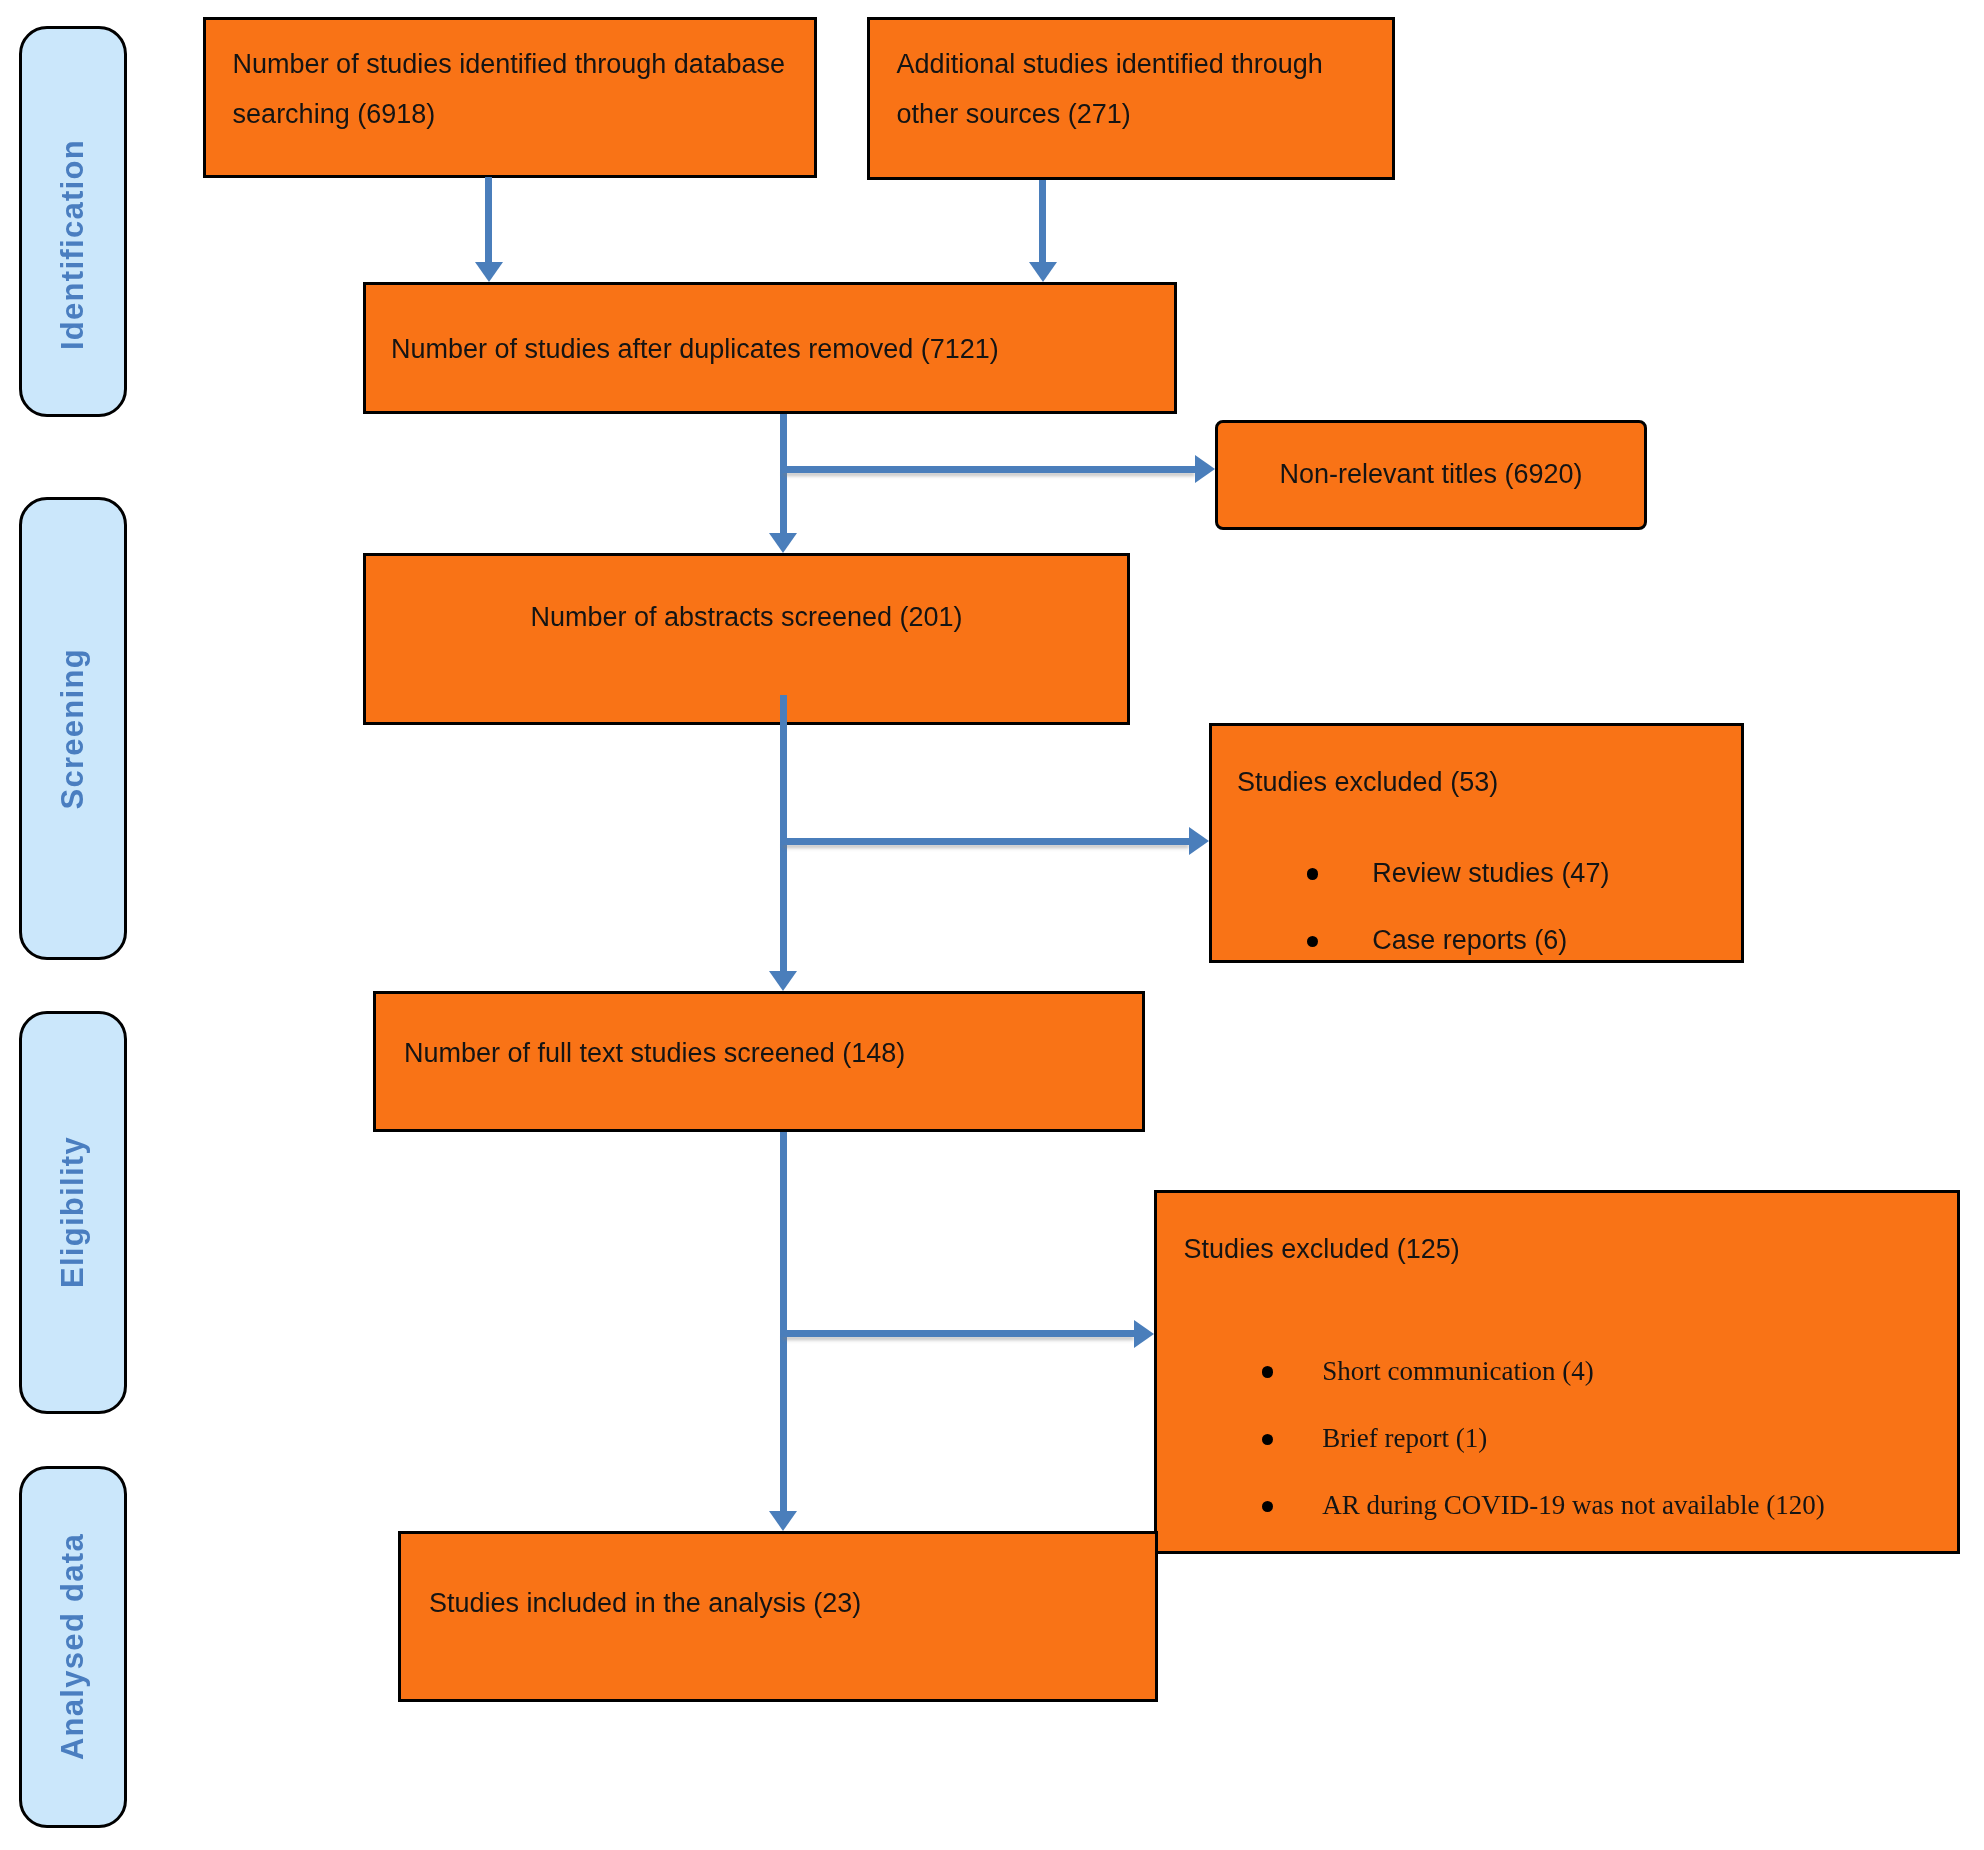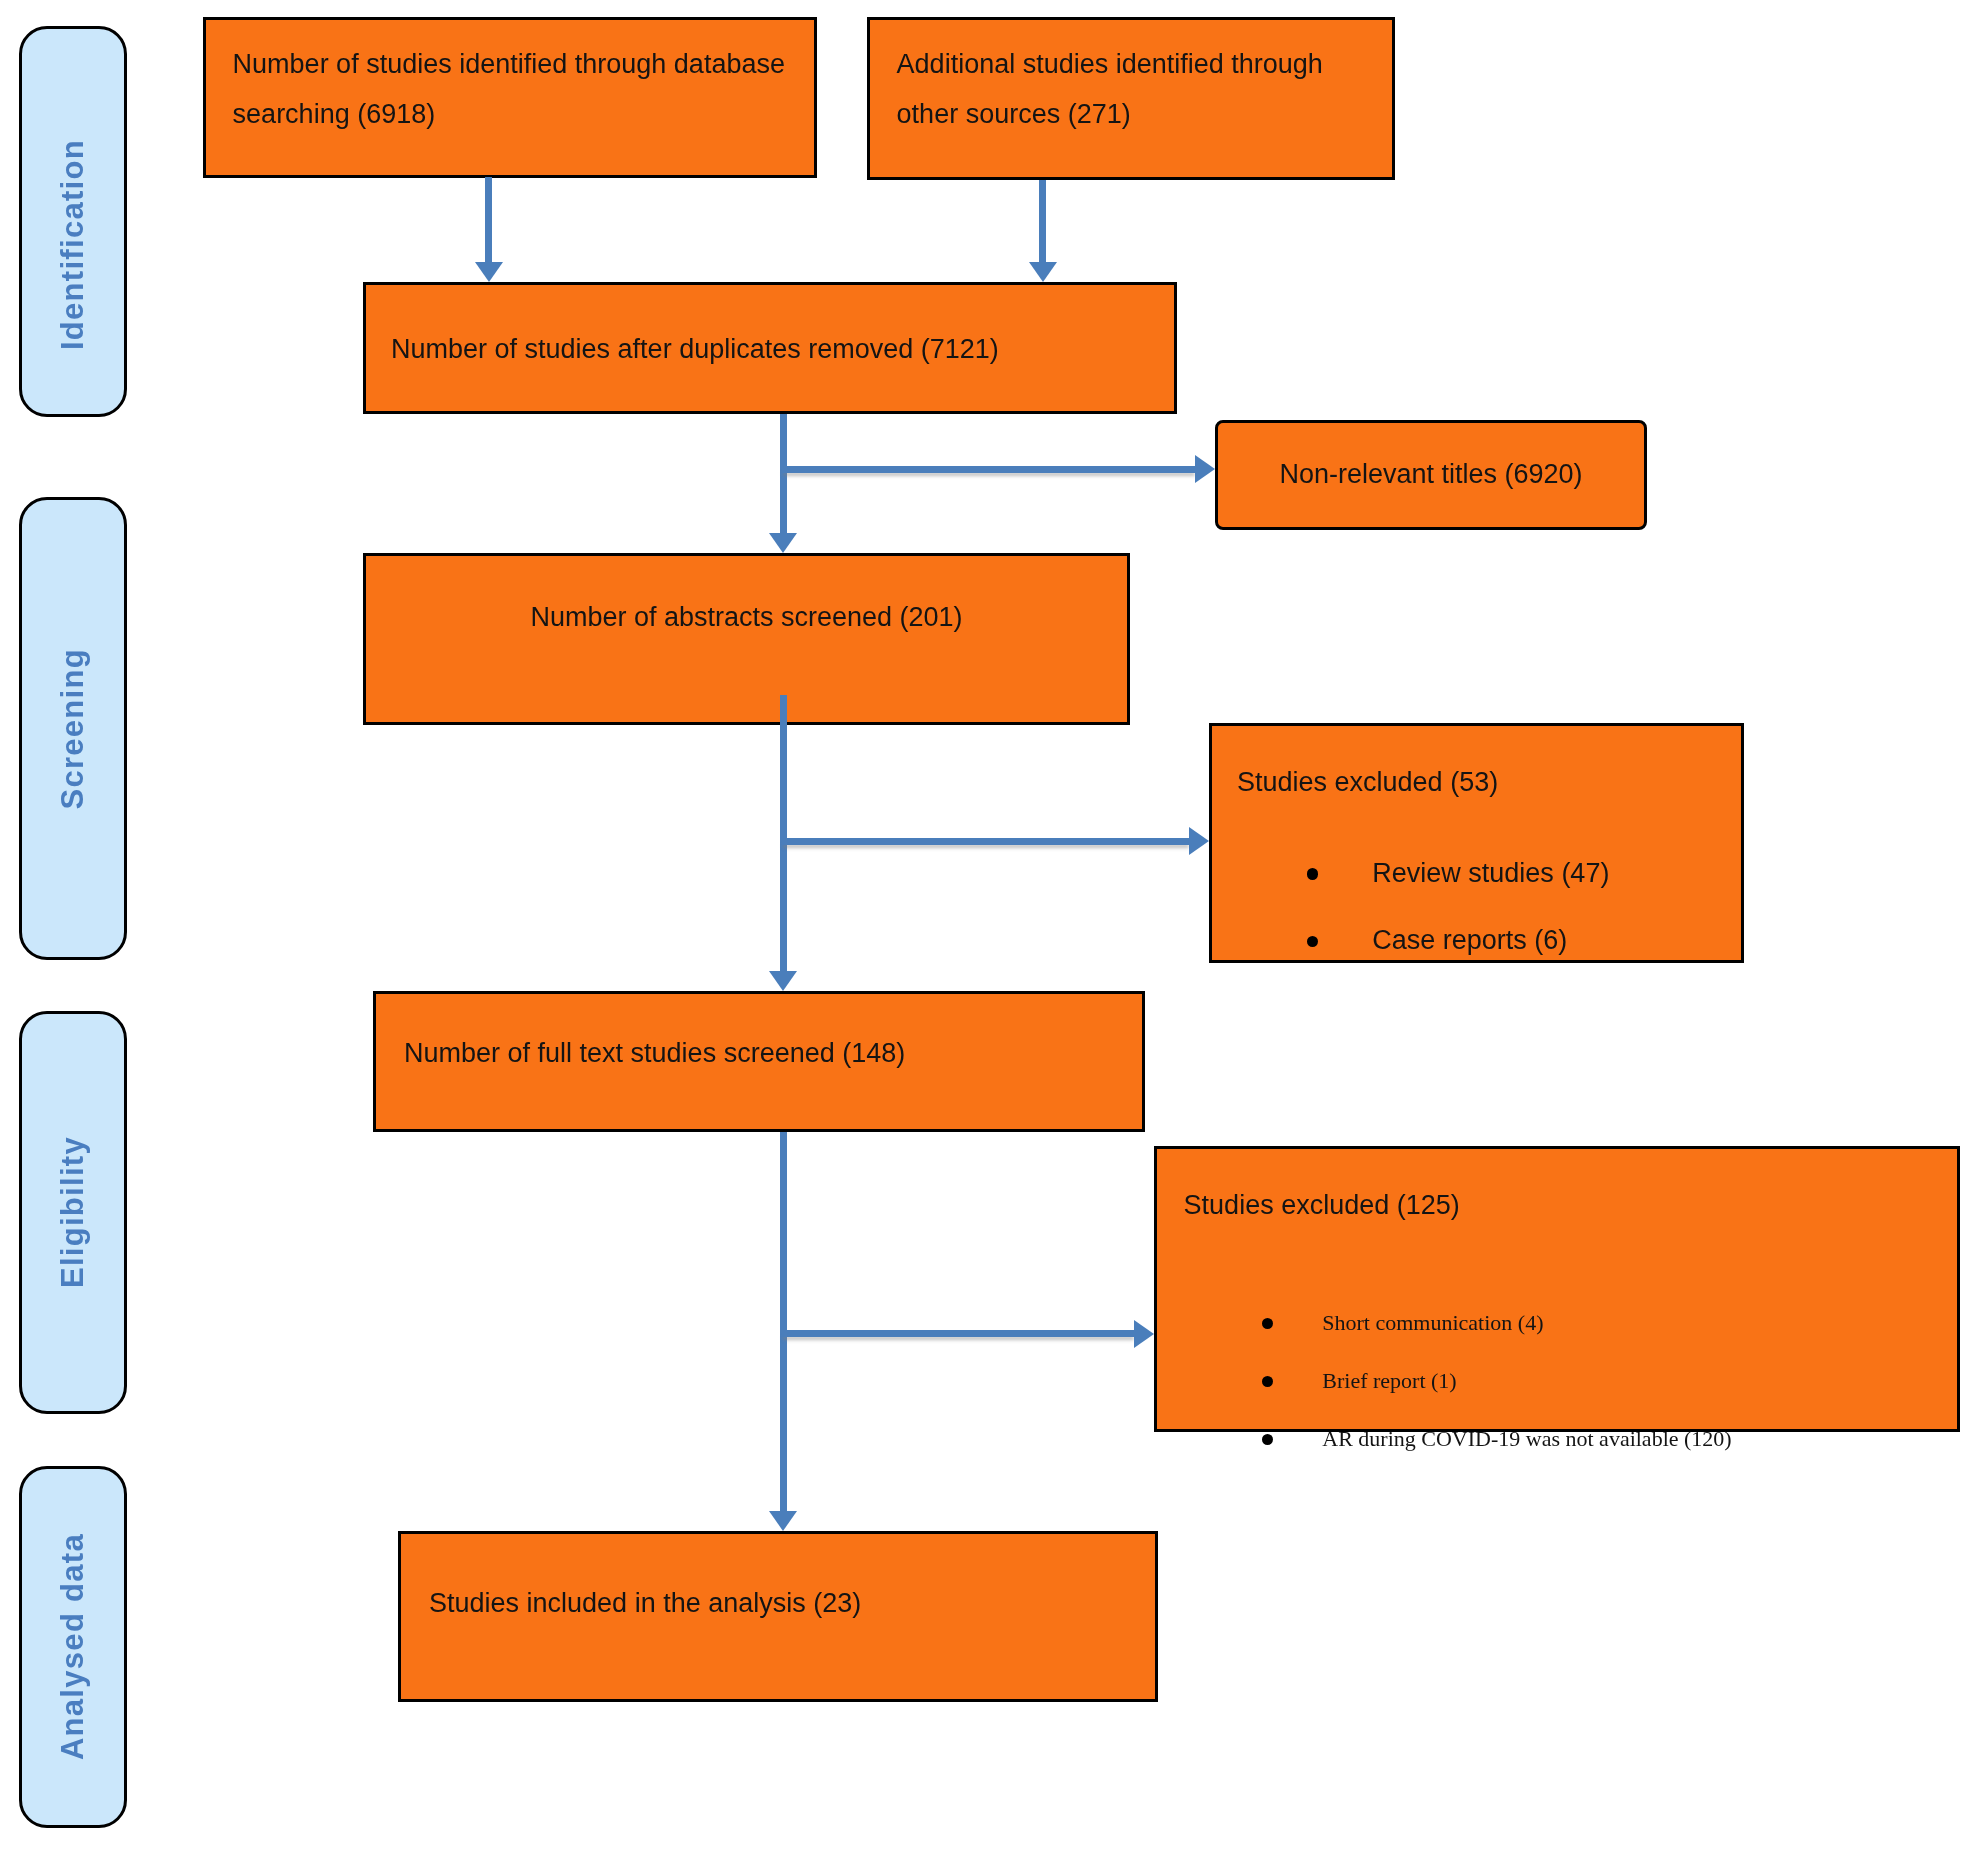--- a/index.html
+++ b/index.html
@@ -35,21 +35,21 @@
   .vcenter{display:flex;align-items:center;justify-content:center;text-align:center;border-radius:8px;}
 
   .box-title{font-size:27px;}
   .bullet-list{position:absolute;left:0;top:0;width:100%;}
   .bullet-row{display:flex;align-items:center;margin-bottom:17.3px;text-align:right;}
   .bullet-dot{
     display:inline-block;width:11.3px;height:11.3px;border-radius:50%;
     background:#000000;flex:0 0 auto;
   }
   .bullet-text{margin-left:54px;white-space:nowrap;}
-  .serif .bullet-text{font-family:"Liberation Serif",serif;font-size:22px;margin-left:49px;}
+  .serif .bullet-text{font-family:"Liberation Serif",serif;font-size:27px;margin-left:49px;}
 
   
   .vline{position:absolute;width:6.6px;background:#4a7ebb;}
   .hline{
     position:absolute;height:6.6px;background:#4a7ebb;
     box-shadow:0 4.6px 3.3px -1.3px rgba(128,128,128,0.45);
   }
   .arrow-down{
     position:absolute;width:0;height:0;
     border-left:14px solid transparent;border-right:14px solid transparent;
@@ -110,21 +110,21 @@
         <span class="bullet-dot"></span>
         <span class="bullet-text">Case reports (6)</span>
       </div>
     </div>
   </div>
 
   <div class="box" style="left:373px;top:991px;width:772px;height:141px;padding:35px 32px 0 28px;">
     <span>Number of full text studies screened (148)</span>
   </div>
 
-  <div class="box serif" style="left:1154px;top:1146px;width:806px;height:286px;">
+  <div class="box serif" style="left:1154px;top:1190px;width:806px;height:364px;">
     <div class="box-title" style="position:absolute;left:26.6px;top:32px;">Studies excluded (125)</div>
     <div class="bullet-list" style="top:154px;left:105px;">
       <div class="bullet-row">
         <span class="bullet-dot"></span>
         <span class="bullet-text">Short communication (4)</span>
       </div>
       <div class="bullet-row">
         <span class="bullet-dot"></span>
         <span class="bullet-text">Brief report (1)</span>
       </div>

